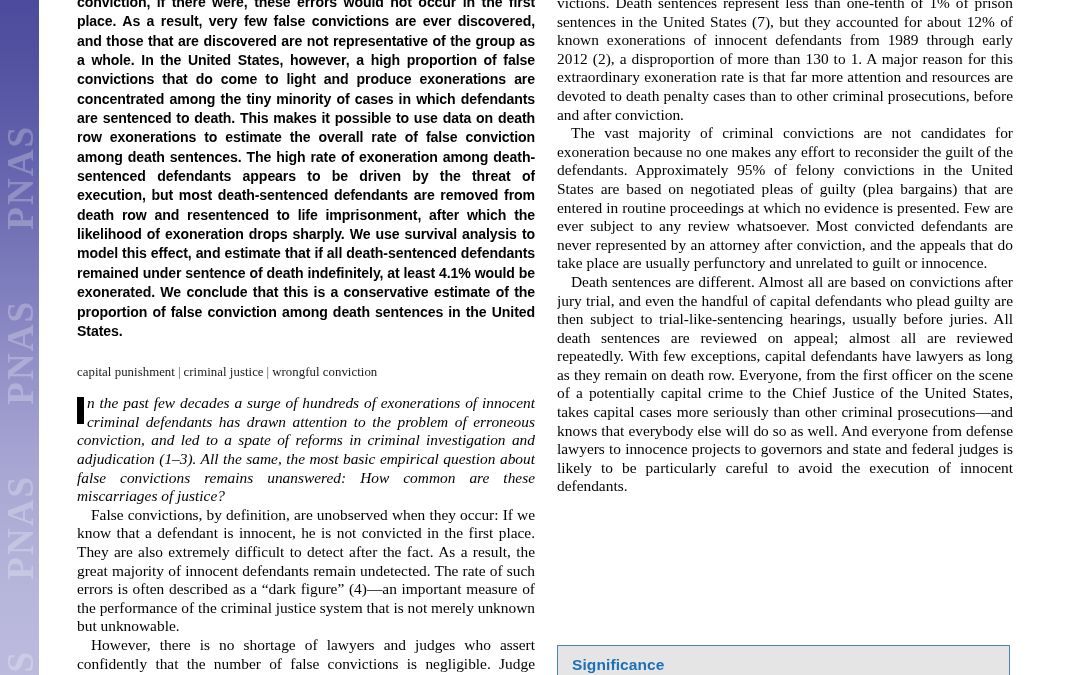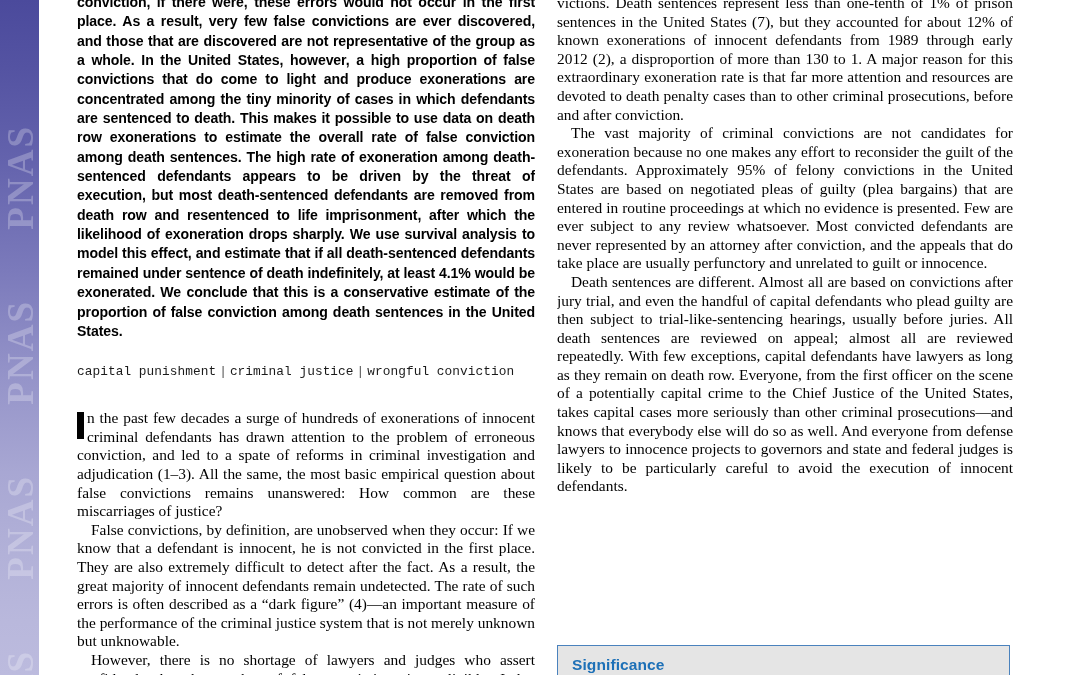--- a/index.html
+++ b/index.html
@@ -84,21 +84,21 @@
     font-size: 14.1px;
     line-height: 19.35px;
     text-align: justify;
     text-justify: inter-word;
     color: #000000;
     margin: 0;
     letter-spacing: -0.1px;
   }
 
   .keywords {
-    font-family: Liberation Mono, monospace;
+    font-family: Liberation Serif, serif;
     font-weight: normal;
     font-size: 12.8px;
     line-height: 18px;
     color: #1a1a1a;
     margin: 22px 0 4px 0;
     letter-spacing: 0.05px;
   }
   .kw-sep { color: #555; padding: 0 3px; }
 
   
@@ -108,21 +108,22 @@
     line-height: 18.6px;
     text-align: justify;
     text-justify: inter-word;
     margin: 0;
     color: #000;
     hyphens: manual;
   }
   .body-p + .body-p { text-indent: 14px; }
 
   #first-para {
-    margin-top: 28px;
+    margin-top: 13px;
+    font-style: italic;
   }
   
   .dropcap {
     float: left;
     width: 7px;
     height: 27px;
     background: #000;
     margin: 3px 3px 0 0;
   }
 

